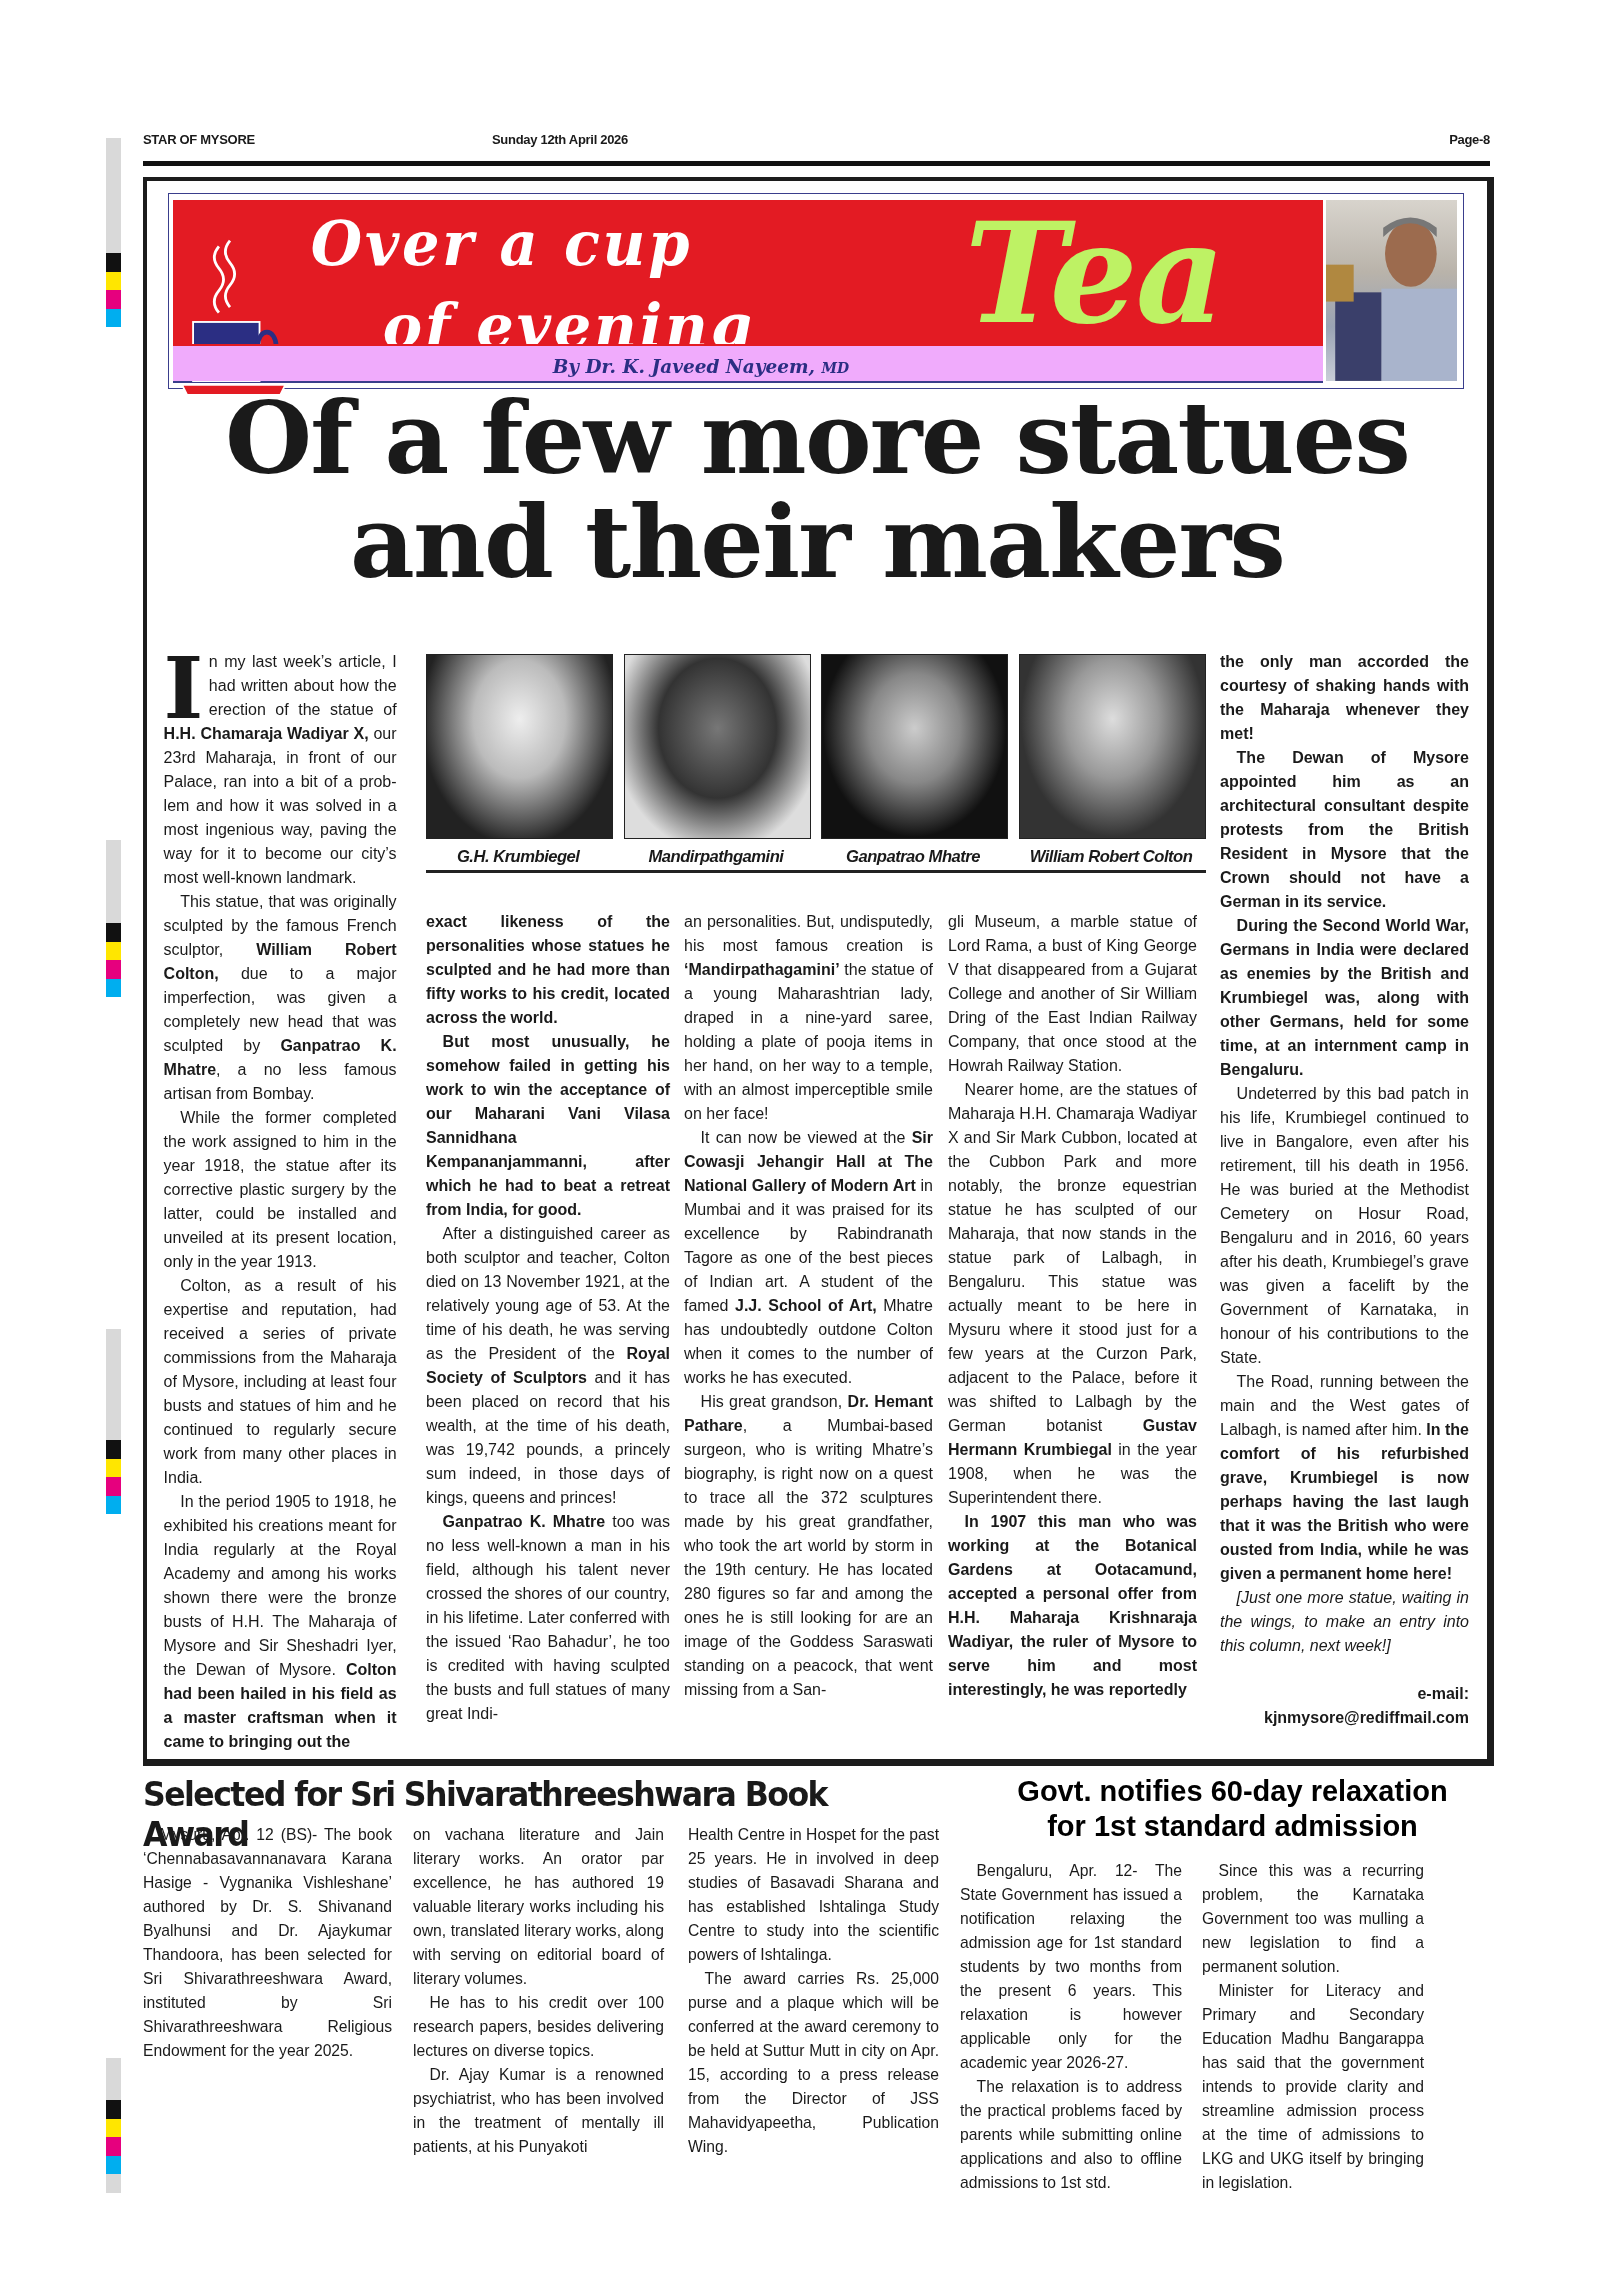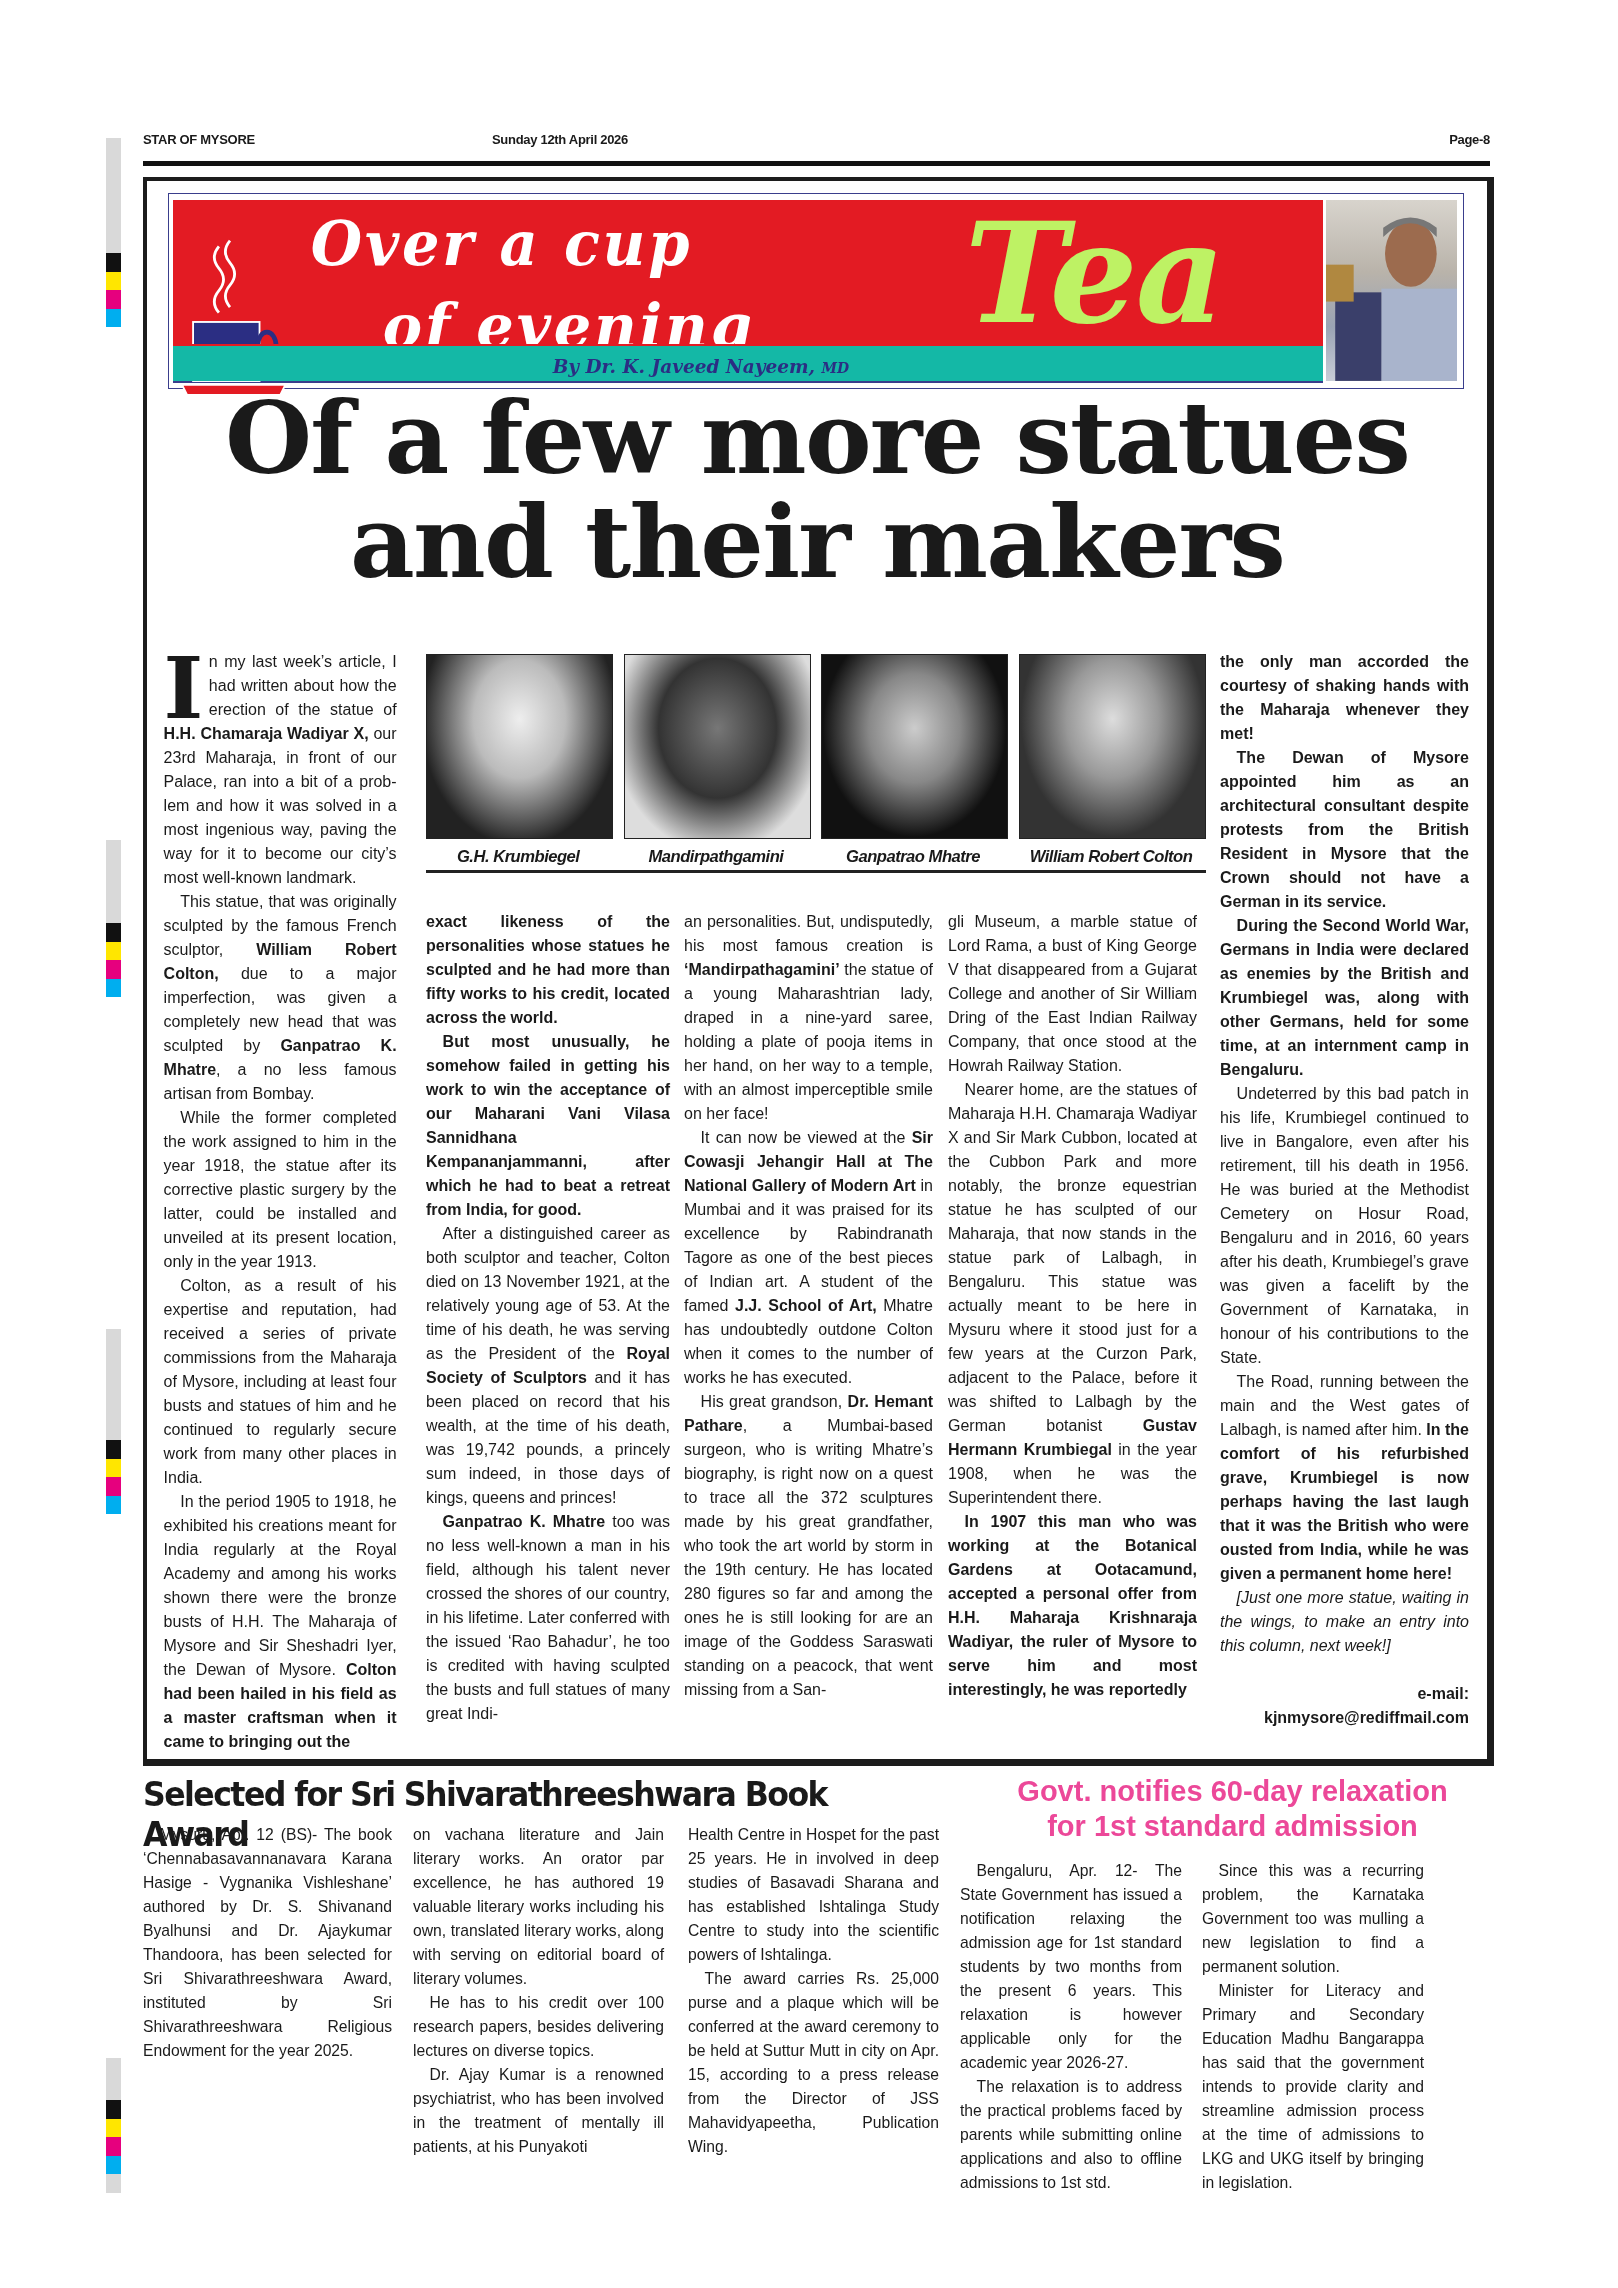--- a/index.html
+++ b/index.html
@@ -14,21 +14,21 @@
   .masthead { position:absolute; left:143px; top:132px; width:1347px; height:24px; font-weight:bold; font-size:13px; letter-spacing:-0.3px; }
   .masthead .paper { position:absolute; left:0; top:0; }
   .masthead .date { position:absolute; left:349px; top:0; }
   .masthead .page { position:absolute; right:0; top:0; }
   .rule-top { position:absolute; left:143px; top:161px; width:1347px; height:4.6px; background:#111; }
 
   .feature-box { position:absolute; left:143px; top:177px; width:1340px; height:1578px; border:4.6px solid #1c1c1c; border-right-width:7.4px; border-bottom-width:7.4px; }
 
   .banner-frame { position:absolute; left:21px; top:12px; width:1294px; height:194px; border:1.8px solid #3a3e8c; }
   .banner-red { position:absolute; left:3.7px; top:5.5px; width:1150px; height:181px; background:#e31b23; border-bottom:2.8px solid #3a3e8c;}
-  .banner-white { position:absolute; left:0; bottom:0; width:100%; height:35px; background:#14b8a6; border-top:2.8px solid #e31b23; }
+  .banner-white { position:absolute; left:0; bottom:0; width:100%; height:35px; background:#f0abfc; border-top:2.8px solid #e31b23; }
   .banner-title1 { position:absolute; left:138px; top:9.2px; font-family:"DejaVu Serif", serif; font-style:italic; font-weight:bold; color:#fff; font-size:59px; letter-spacing:2.8px; transform:scaleY(1.05); }
   .banner-title2 { position:absolute; left:210px; top:72px; font-family:"DejaVu Serif", serif; font-style:italic; font-weight:bold; color:#fff; font-size:59px; letter-spacing:2.8px;margin-top:20px; }
   .banner-tea { position:absolute; left:792px; top:-7.4px; font-family:"DejaVu Serif", serif; font-style:italic; font-weight:bold; color:#bef264; font-size:138px; letter-spacing:-1.8px; }
   .banner-byline { position:absolute; left:380px; bottom:3.7px; font-family:"DejaVu Serif", serif; font-style:italic; font-weight:bold; color:#2b2e83; font-size:18.5px; }
   .banner-byline .md { font-size:14px; }
   .cup { position:absolute; left:9.2px; top:37px; width:120px; height:157px; }
   .author-photo { position:absolute; left:1157px; top:5.5px; width:131px; height:181px; background:linear-gradient(180deg,#d8d4cd 0%,#b9b3aa 40%,#9aa3b4 70%,#c9ced8 100%); overflow:hidden; }
 
   .headline { position:absolute; left:0; top:205px; width:100%; text-align:center; font-family:"DejaVu Serif", serif; font-weight:bold; font-size:100px; line-height:104px; letter-spacing:-1.8px; color:#1a1a1a; }
 
@@ -37,21 +37,21 @@
   .col p.noindent { text-indent:0; }
   .col b { font-weight:bold; }
   .dropcap { float:left; font-family:"DejaVu Serif", serif; font-weight:bold; font-size:85px; line-height:65px; margin:5.5px 5.5px 0 0; }
 
   .photos { position:absolute; left:279px; top:469px; width:775px; height:238px; }
   .photo { position:absolute; top:0; width:185px; height:183px; border:1.8px solid #222; overflow:hidden; }
   .photo-caption { position:absolute; top:193px; width:190px; text-align:center; font-style:italic; font-weight:bold; font-size:16.6px; letter-spacing:-0.5px; }
   .photos-rule { position:absolute; left:0; top:216px; width:780px; height:2.8px; background:#222; }
 
   .story2-head { position:absolute; left:143px; top:1774px; width:794px; font-family:"DejaVu Sans", sans-serif; font-weight:bold; font-size:34px; letter-spacing:-1.7px; transform:scaleX(0.93); transform-origin:left; color:#1a1a1a; }
-  .story3-head { position:absolute; left:960px; top:1774px; width:545px; text-align:center; font-weight:bold; font-size:29px; line-height:35px; color:#ec4899; }
+  .story3-head { position:absolute; left:960px; top:1774px; width:545px; text-align:center; font-weight:bold; font-size:29px; line-height:35px; color:#000000; }
   .small { font-size:15.7px; line-height:24px; }
   .email { text-align:right; font-weight:bold; margin-top:24px; }
 </style>
 </head>
 <body>
 
 <div class="regmarks" style="top:138px;">
   <div class="gray" style="height:115px;"></div>
   <div class="blk"></div>
     <div class="yel"></div>

